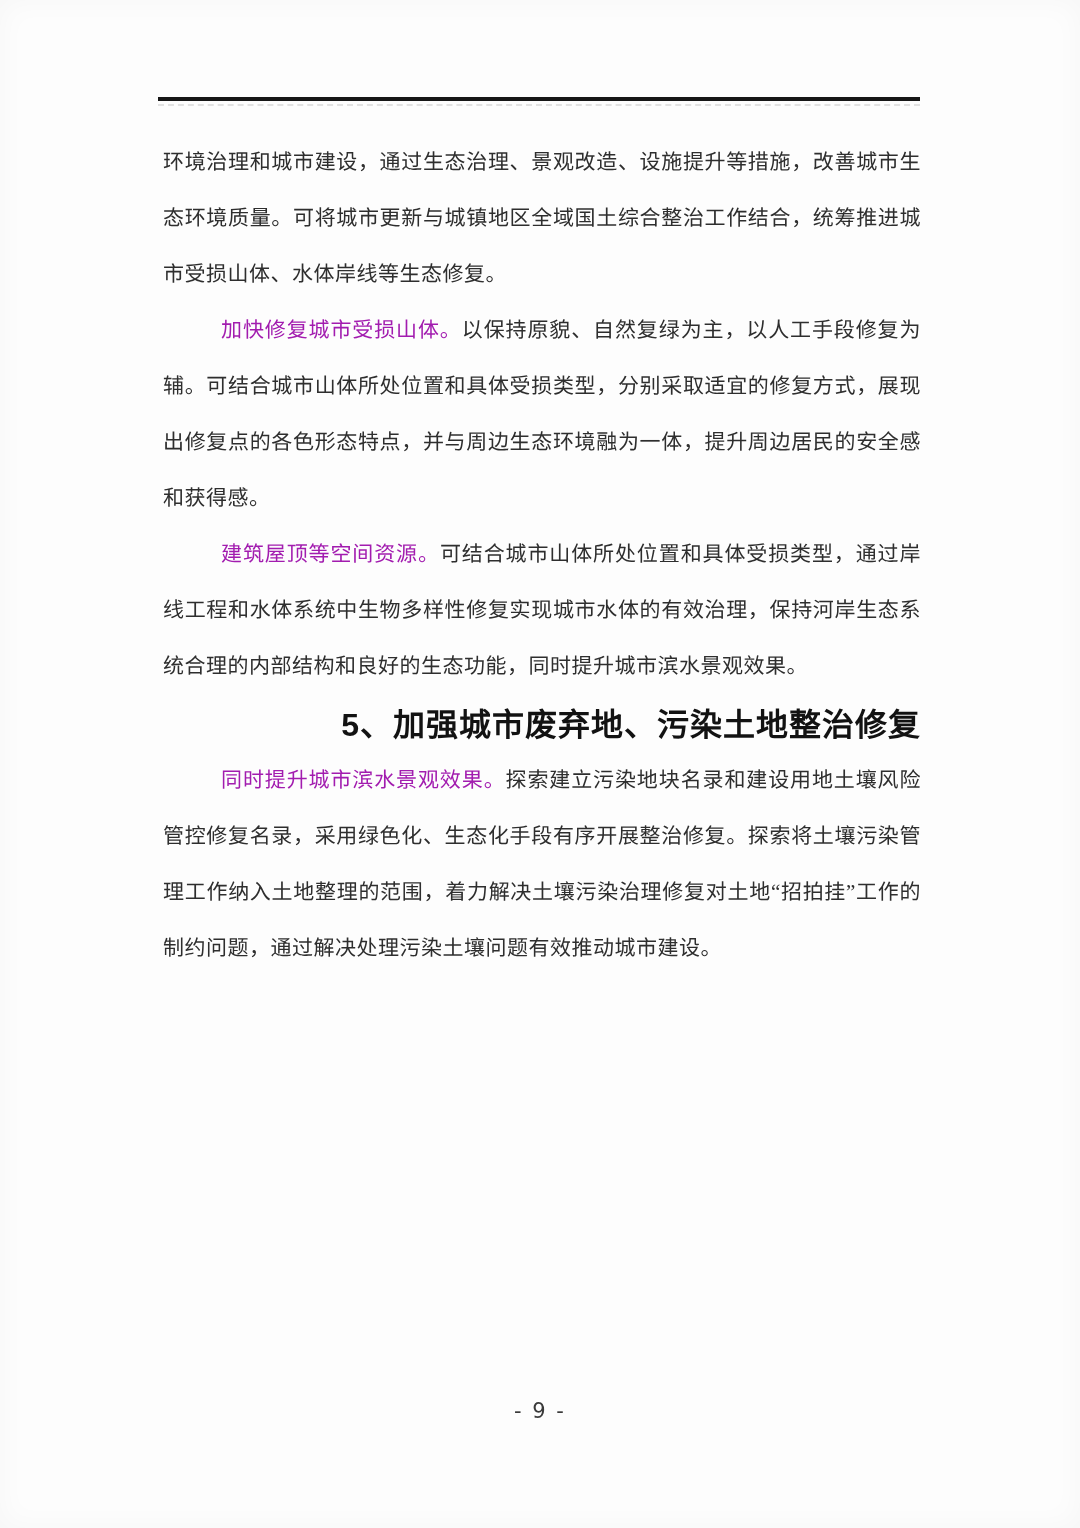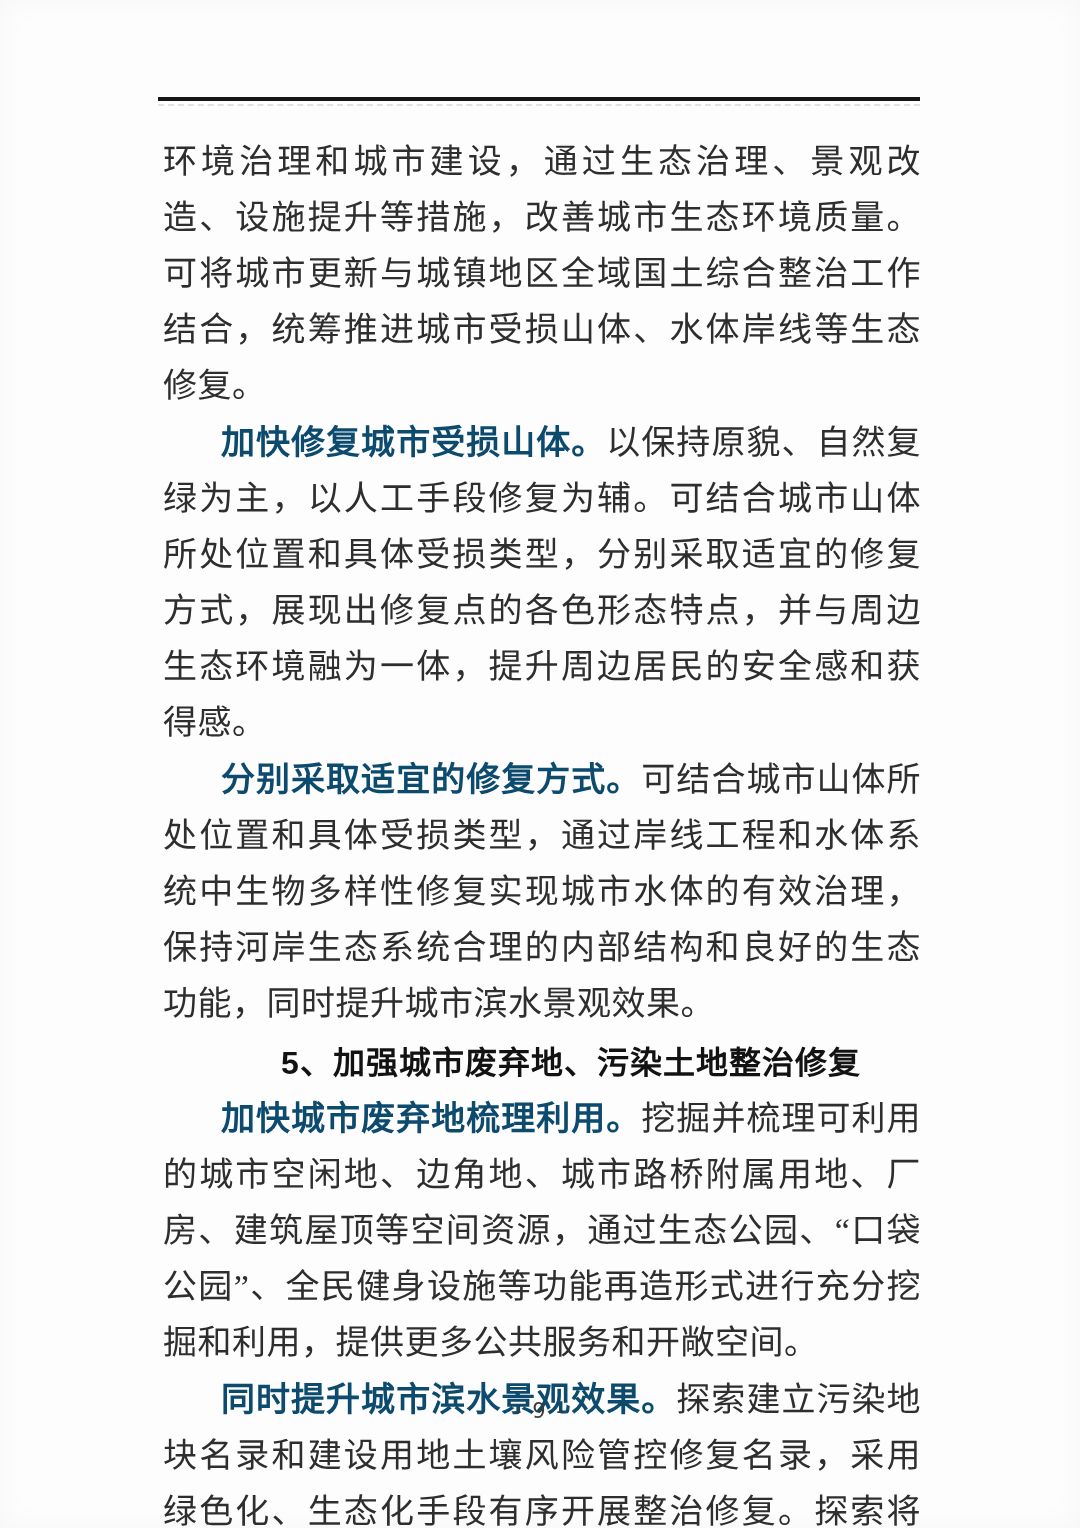--- a/index.html
+++ b/index.html
@@ -35,46 +35,46 @@
     border-top: 2px dashed #e2e2e2;
   }
   .content {
     position: absolute;
     left: 163px;
     top: 134px;
     width: 758px;
   }
   .body-para {
     margin: 0;
-    font-size: 34px;
+    font-size: 21px;
     line-height: 56px;
     letter-spacing: 0.5px;
     text-align: justify;
     text-align-last: left;
     text-justify: inter-character;
     color: #2e2e2e;
   }
   .indent {
     text-indent: 58px;
   }
   .hei {
     font-family: "Liberation Sans", "DejaVu Sans", sans-serif;
-    font-weight: 700;
-    color: #0c4a6e;
+    font-weight: 400;
+    color: #a21caf;
   }
   .section-heading {
     margin: 6px 0 2px 0;
     font-family: "Liberation Sans", "DejaVu Sans", sans-serif;
     font-weight: 700;
     font-size: 32px;
     line-height: 50px;
     letter-spacing: 1px;
     color: #121212;
     text-indent: 58px;
-    text-align: center;
+    text-align: right;
   }
   .page-number {
     position: absolute;
     left: 0;
     top: 1396px;
     width: 1080px;
     text-align: center;
     font-family: "DejaVu Sans", "Liberation Sans", sans-serif;
     font-size: 21px;
     line-height: 30px;
@@ -89,25 +89,24 @@
 
   <div class="header-rule"></div>
   <div class="header-rule-echo"></div>
 
   <div class="content">
 
     <p class="body-para">环境治理和城市建设，通过生态治理、景观改造、设施提升等措施，改善城市生态环境质量。可将城市更新与城镇地区全域国土综合整治工作结合，统筹推进城市受损山体、水体岸线等生态修复。</p>
 
     <p class="body-para indent"><span class="hei">加快修复城市受损山体。</span><span>以保持原貌、自然复绿为主，以人工手段修复为辅。可结合城市山体所处位置和具体受损类型，分别采取适宜的修复方式，展现出修复点的各色形态特点，并与周边生态环境融为一体，提升周边居民的安全感和获得感。</span></p>
 
-    <p class="body-para indent"><span class="hei">分别采取适宜的修复方式。</span><span>可结合城市山体所处位置和具体受损类型，通过岸线工程和水体系统中生物多样性修复实现城市水体的有效治理，保持河岸生态系统合理的内部结构和良好的生态功能，同时提升城市滨水景观效果。</span></p>
+    <p class="body-para indent"><span class="hei">建筑屋顶等空间资源。</span><span>可结合城市山体所处位置和具体受损类型，通过岸线工程和水体系统中生物多样性修复实现城市水体的有效治理，保持河岸生态系统合理的内部结构和良好的生态功能，同时提升城市滨水景观效果。</span></p>
 
     <h2 class="section-heading">5、加强城市废弃地、污染土地整治修复</h2>
 
-    <p class="body-para indent"><span class="hei">加快城市废弃地梳理利用。</span><span>挖掘并梳理可利用的城市空闲地、边角地、城市路桥附属用地、厂房、建筑屋顶等空间资源，通过生态公园、“口袋公园”、全民健身设施等功能再造形式进行充分挖掘和利用，提供更多公共服务和开敞空间。</span></p>
 
     <p class="body-para indent"><span class="hei">同时提升城市滨水景观效果。</span><span>探索建立污染地块名录和建设用地土壤风险管控修复名录，采用绿色化、生态化手段有序开展整治修复。探索将土壤污染管理工作纳入土地整理的范围，着力解决土壤污染治理修复对土地“招拍挂”工作的制约问题，通过解决处理污染土壤问题有效推动城市建设。</span></p>
 
   </div>
 
   <div class="page-number">- 9 -</div>
 
 </div>
 
 </body></html>

